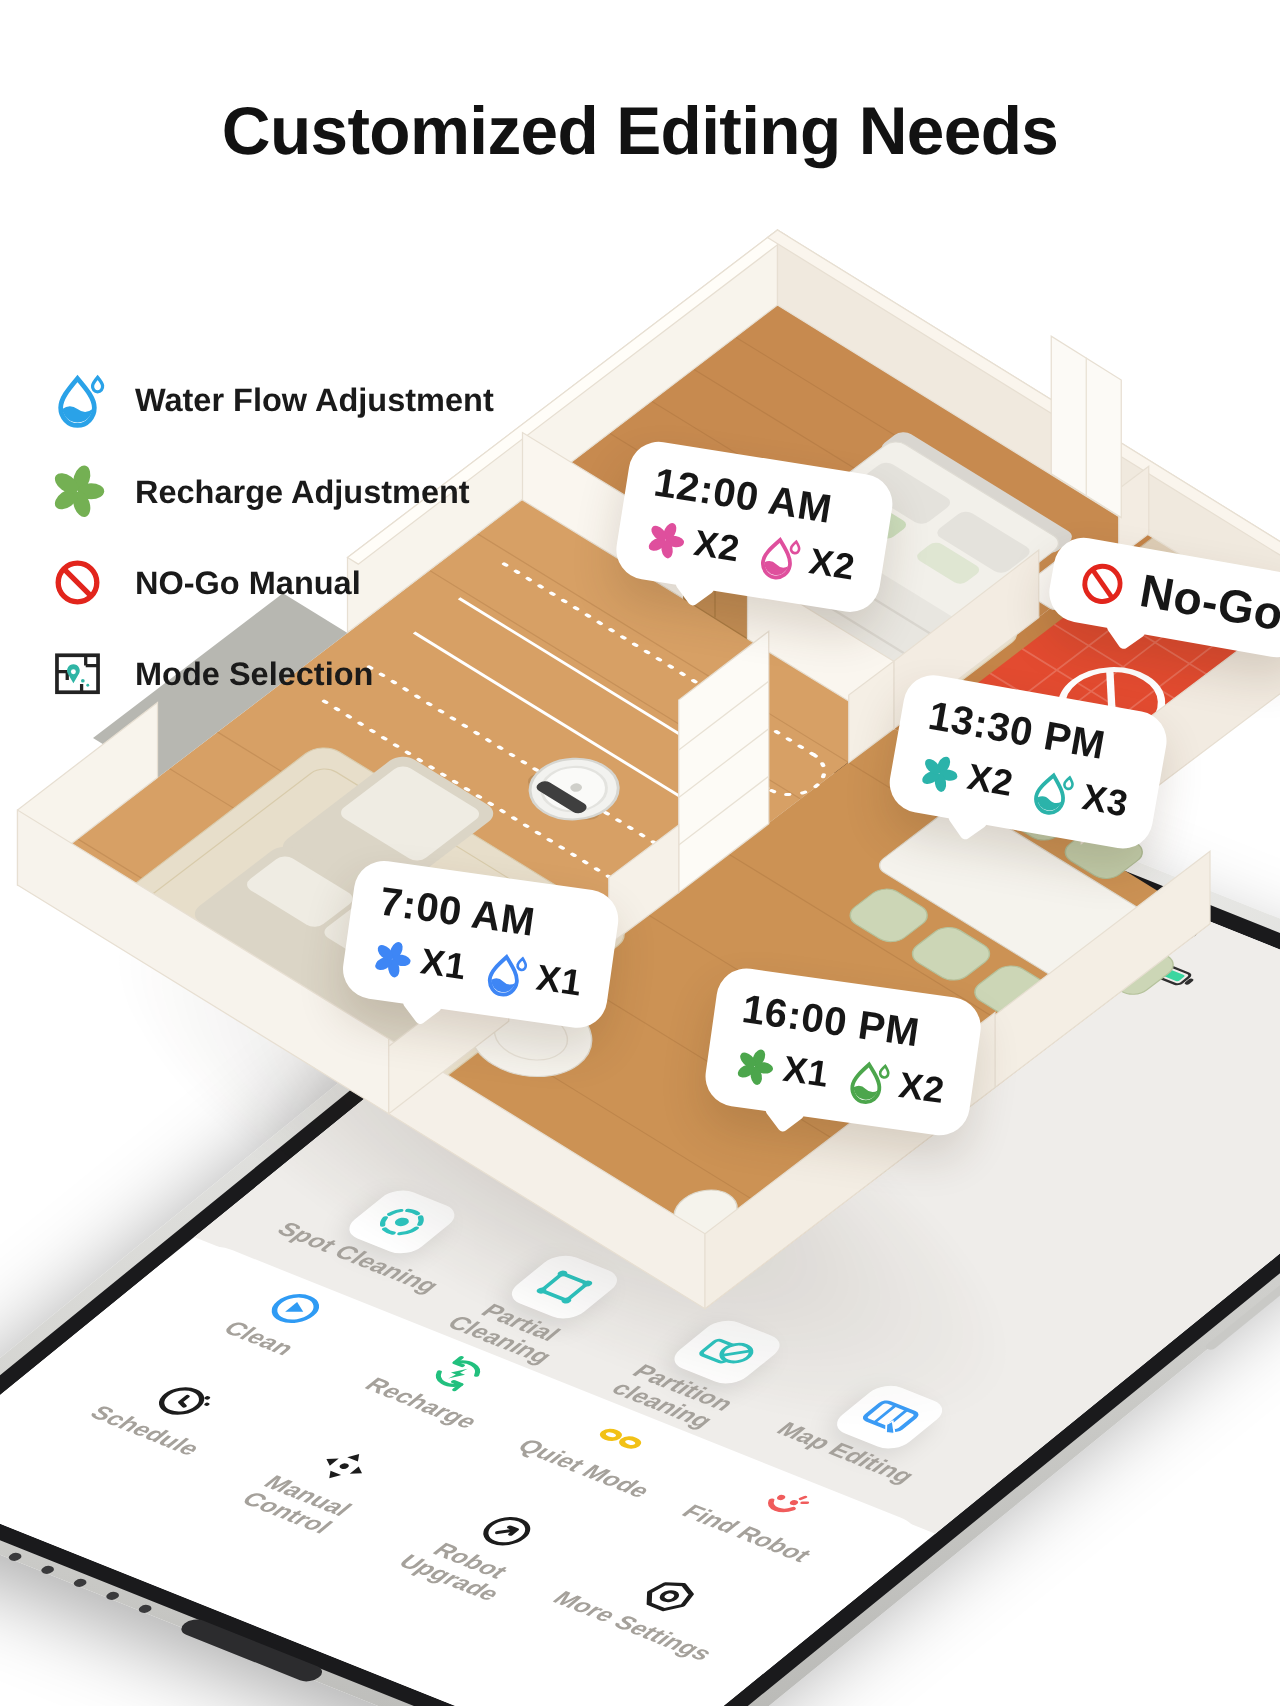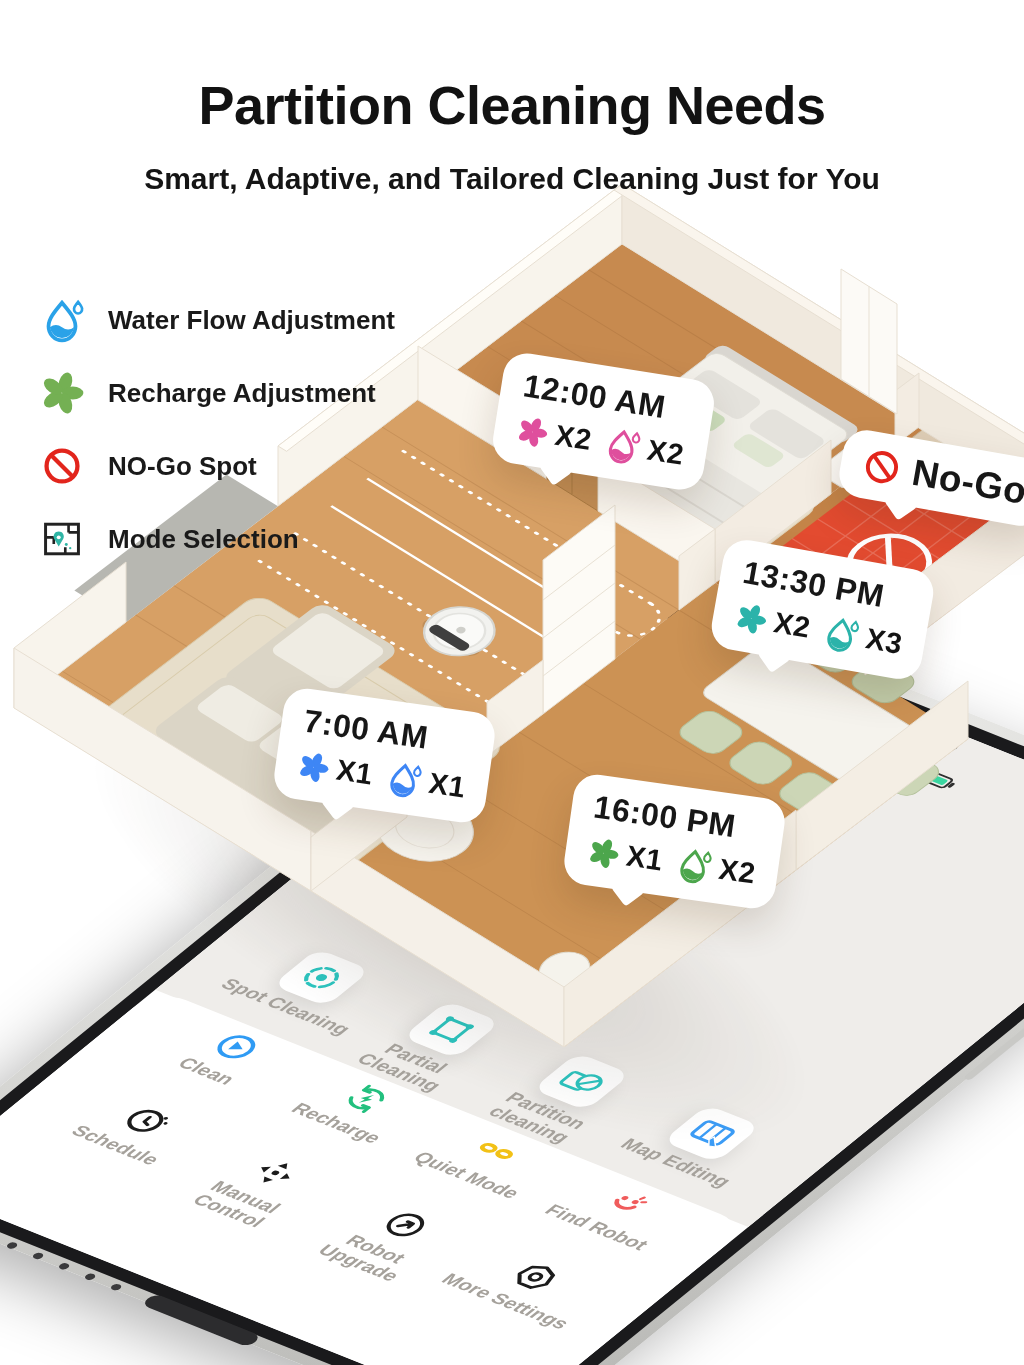--- a/index.html
+++ b/index.html
@@ -435,22 +435,21 @@
               <path d="M-7.4,4.4 Q-3.7,1.6 0,4.4 Q3.7,7.2 7.4,4.4 A7.5,7.8 0 0,1 -7.4,4.4 Z" fill="#4ca64c"></path>
               <path d="M9.8,-11 C11.2,-9.3 12.2,-8 12.2,-6.9 A2.45,2.55 0 1,1 7.35,-6.9 C7.35,-8 8.4,-9.3 9.8,-11 Z" fill="#fff" stroke="#4ca64c" stroke-width="1.6"></path>
             </svg>
           </span>
           <span class="c-x">X2</span>
         </div>
       </div>
     </div>
 
   <div class="hdr">
-    <h1>Partition Cleaning Needs</h1>
-    <p>Smart, Adaptive, and Tailored Cleaning Just for You</p>
+    <h1>Customized Editing Needs</h1>
   </div>
 
   <div class="features" id="feature-list">
       <div class="feat">
         <span class="fi">
           <svg width="46" height="46" viewBox="-14 -14 28 28" fill="none">
             <path d="M0,-10.5 C4.8,-4.8 8.2,-0.6 8.2,3.8 A8.2,8.6 0 1,1 -8.2,3.8 C-8.2,-0.6 -4.8,-4.8 0,-10.5 Z" fill="#fff" stroke="#2aa2e8" stroke-width="2.3"></path>
             <path d="M-7.4,4.4 Q-3.7,1.6 0,4.4 Q3.7,7.2 7.4,4.4 A7.5,7.8 0 0,1 -7.4,4.4 Z" fill="#2aa2e8"></path>
             <path d="M9.8,-11 C11.2,-9.3 12.2,-8 12.2,-6.9 A2.45,2.55 0 1,1 7.35,-6.9 C7.35,-8 8.4,-9.3 9.8,-11 Z" fill="#fff" stroke="#2aa2e8" stroke-width="1.6"></path>
           </svg>
@@ -469,21 +468,21 @@
         </span>
         <span class="fl">Recharge Adjustment</span>
       </div>
       <div class="feat">
         <span class="fi">
           <svg width="46" height="46" viewBox="-14 -14 28 28" fill="none">
             <circle r="9.4" stroke="#e2251c" stroke-width="2.6"></circle>
             <line x1="-6.4" y1="-6.4" x2="6.4" y2="6.4" stroke="#e2251c" stroke-width="2.6"></line>
           </svg>
         </span>
-        <span class="fl">NO-Go Spot</span>
+        <span class="fl">NO-Go Manual</span>
       </div>
       <div class="feat">
         <span class="fi">
           <svg width="46" height="46" viewBox="-14 -14 28 28" fill="none">
             <rect x="-10" y="-9" width="20" height="18" stroke="#222" stroke-width="1.8"></rect>
             <path d="M-10,-1 H-5 M-5,-1 V3 M4,-9 V-4 M4,-4 H10 M2,9 V5" stroke="#222" stroke-width="1.6"></path>
             <path d="M-2,4.6 L-4.7,0 A3.1,3.1 0 1,1 0.7,0 Z" fill="#2fb5a5"></path>
             <circle cx="-2" cy="-1" r="1.2" fill="#fff"></circle>
             <circle cx="2.6" cy="3.4" r="0.9" fill="#2fb5a5"></circle>
             <circle cx="5" cy="5.6" r="0.7" fill="#2fb5a5"></circle>

